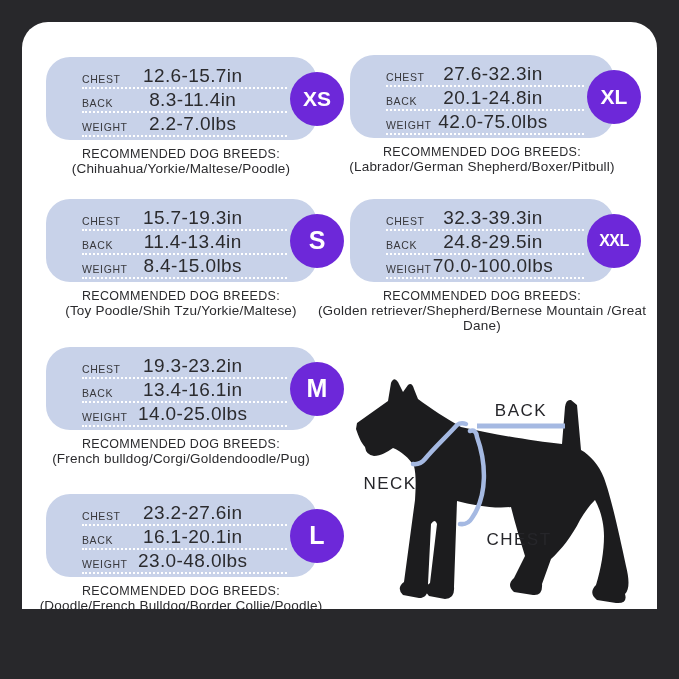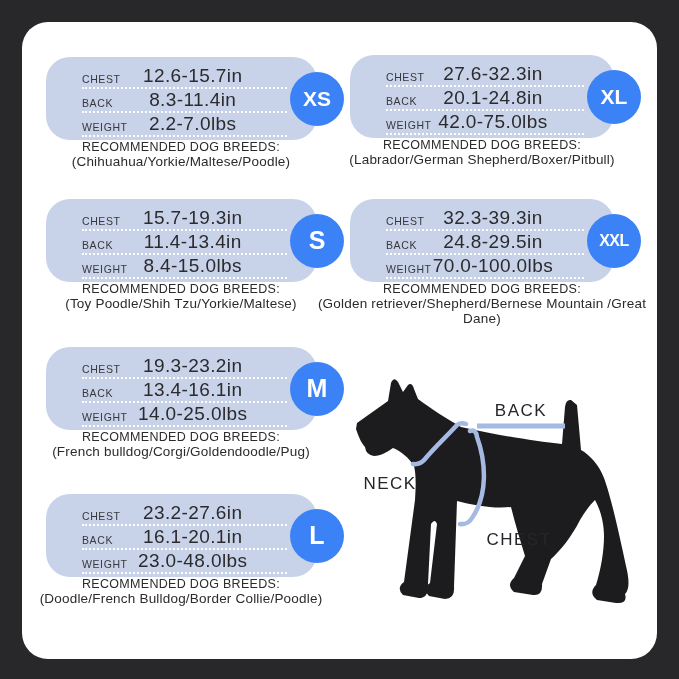--- a/index.html
+++ b/index.html
@@ -1,18 +1,18 @@
 <!DOCTYPE html>
 <html><head>
 <meta charset="utf-8">
 <style>
   * { margin:0; padding:0; box-sizing:border-box; }
   html,body { width:679px; height:679px; }
   body { font-family:"Liberation Sans", sans-serif; background:#28282b; }
-  .stage { position:relative; width:679px; height:679px; background:#28282b; overflow:hidden; }
+  .stage { position:relative; width:679px; height:609px; background:#28282b; overflow:hidden; }
   .panel { position:absolute; left:22px; top:22px; width:635px; height:637px;
            background:#ffffff; border-radius:26px; }
 
   
   .block { position:absolute; width:271px; }
   .pos-xs  { left:24px;  top:35px;  }
   .pos-s   { left:24px;  top:177px; }
   .pos-m   { left:24px;  top:325px; }
   .pos-l   { left:24px;  top:472px; }
   .pos-xl  { left:328px; top:33px;  width:264px; }
@@ -21,26 +21,26 @@
   .card { position:relative; height:83px; background:#c8d2e9; border-radius:24px;
           padding:11px 30px 0 36px; }
   .row { position:relative; height:21px; margin-bottom:3px;
          border-bottom:2px dotted #ffffff; }
   .lbl { position:absolute; left:0; bottom:2px; font-size:10.5px; letter-spacing:0.6px;
          color:#38383c; }
   .val { position:absolute; left:54%; transform:translateX(-50%); bottom:0;
          font-size:19px; letter-spacing:0.4px; color:#2b2b2e; white-space:nowrap;margin-top:38px; }
 
   .badge { position:absolute; right:-27px; top:50%; transform:translateY(-50%);
-           width:54px; height:54px; border-radius:50%; background:#3b82f6;
+           width:54px; height:54px; border-radius:50%; background:#6d28d9;
            color:#ffffff; font-weight:bold; display:flex; align-items:center;
            justify-content:center; }
   .b1 { font-size:25px; } .b2 { font-size:21px; } .b3 { font-size:16px; letter-spacing:-0.5px; }
 
-  .caption { width:330px; margin-left:-30px; margin-top:0; text-align:center; color:#2b2b2e; }
+  .caption { width:330px; margin-left:-30px; margin-top:7px; text-align:center; color:#2b2b2e; }
   .pos-xl .caption, .pos-xxl .caption { margin-left:-33px; }
   .rec { font-size:12.5px; letter-spacing:0.3px; }
   .breeds { font-size:13.5px; letter-spacing:0.2px; line-height:1.1; margin-top:1px; }
 
   
   .dogsvg { position:absolute; left:318px; top:350px; width:324px; height:240px; }
   .dlabel { position:absolute; width:84px; text-align:center; font-size:17px;
             letter-spacing:1.5px; color:#26262a; }
   .dl-back  { left:457px; top:379px; }
   .dl-neck  { left:326px; top:452px; }

